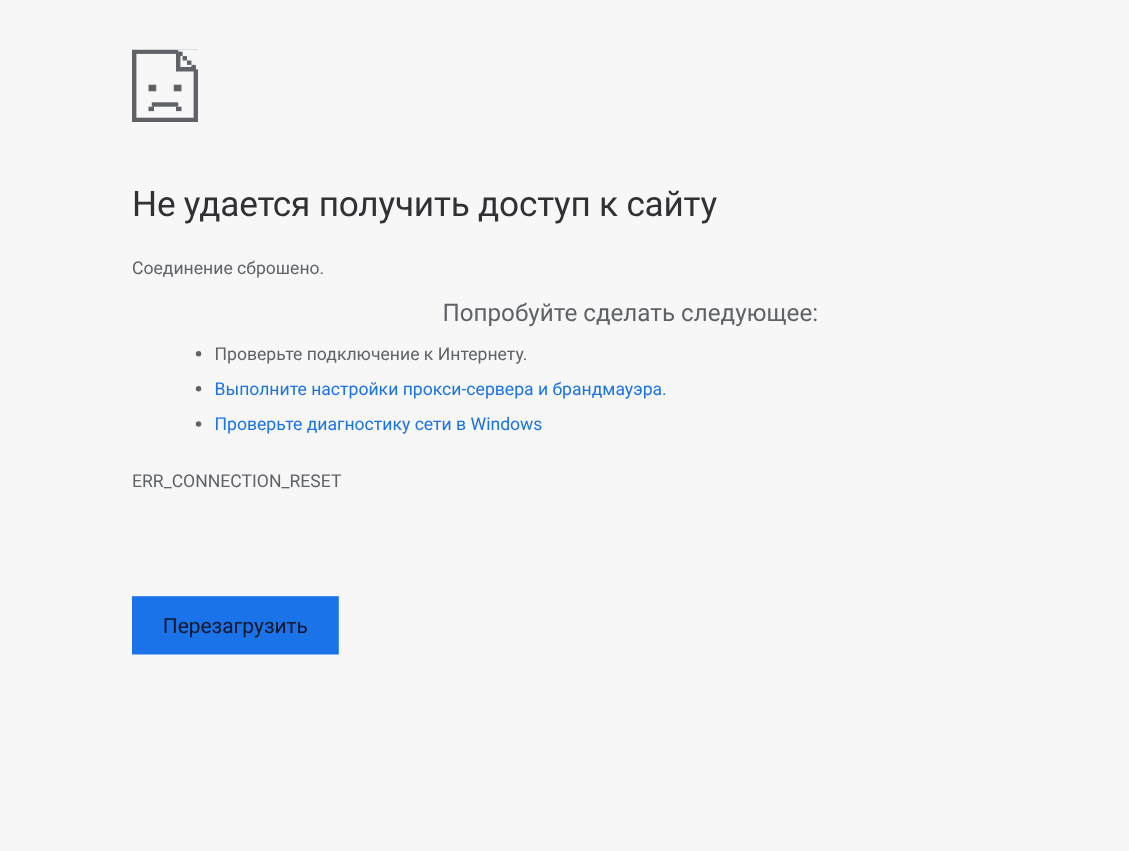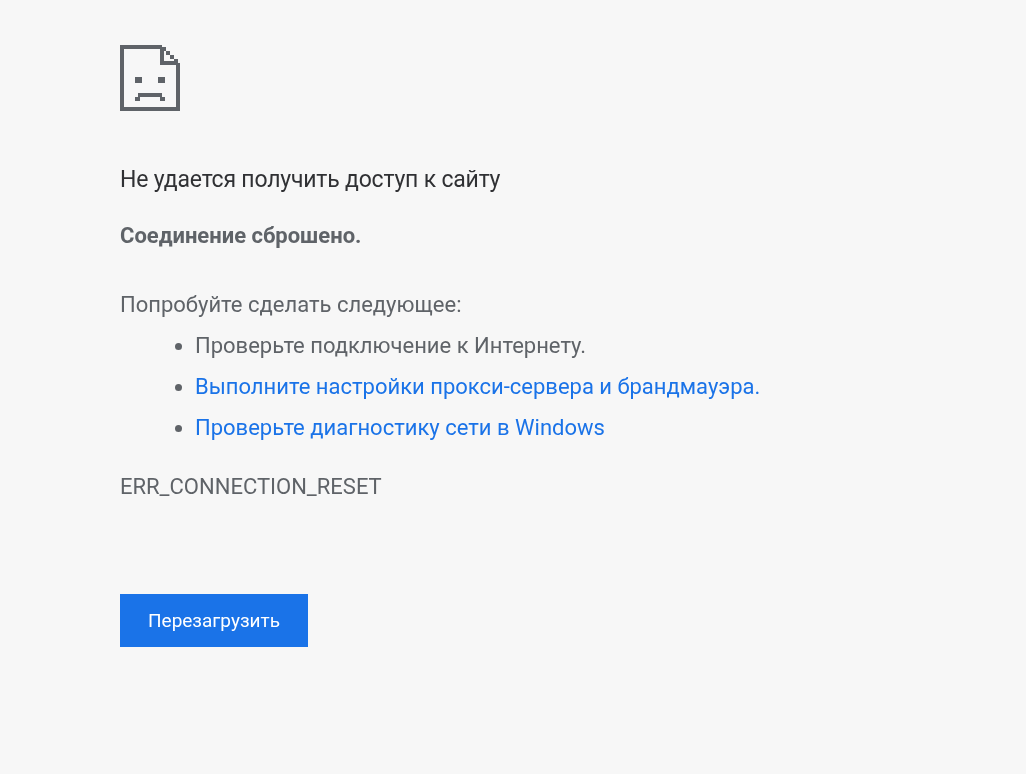--- a/index.html
+++ b/index.html
@@ -15,62 +15,63 @@
       padding: 45px 0 0 120px;
       color: #202124;
     }
     .icon-container {
       margin-bottom: 55px;
     }
     .sad-page-icon {
       display: block;
     }
     .heading {
-      font-size: 23px;
+      font-size: 32px;
       font-weight: 400;
       color: #303134;
       margin-bottom: 30px;
       letter-spacing: -0.2px;
     }
     .subtitle {
-      font-size: 22px;
+      font-size: 16px;
       color: #5f6368;
-      margin-bottom: 44px;
-      font-weight: 700;
+      margin-bottom: 20px;
+      font-weight: 400;
     }
     .suggestions-intro {
       font-size: 22px;
       color: #5f6368;
       margin-bottom: 12px;
       font-weight: 400;
+      text-align: center;
     }
     .suggestions-list {
       list-style: disc;
       padding-left: 75px;
       margin-bottom: 30px;
     }
     .suggestions-list li {
-      font-size: 22px;
+      font-size: 16px;
       color: #5f6368;
       margin-bottom: 8px;
       line-height: 1.5;
     }
     .suggestions-list li a {
       color: #1a73e8;
       text-decoration: none;
     }
     .error-code {
-      font-size: 22px;
+      font-size: 16px;
       color: #5f6368;
       margin-bottom: 95px;
       font-weight: 400;
     }
     .reload-button {
       background: #1a73e8;
-      color: #ffffff;
+      color: #0f172a;
       border: none;
       padding: 15px 28px;
       font-size: 19px;
       cursor: pointer;
       font-family: inherit;
     }
   </style>
 </head>
 <body>
 

